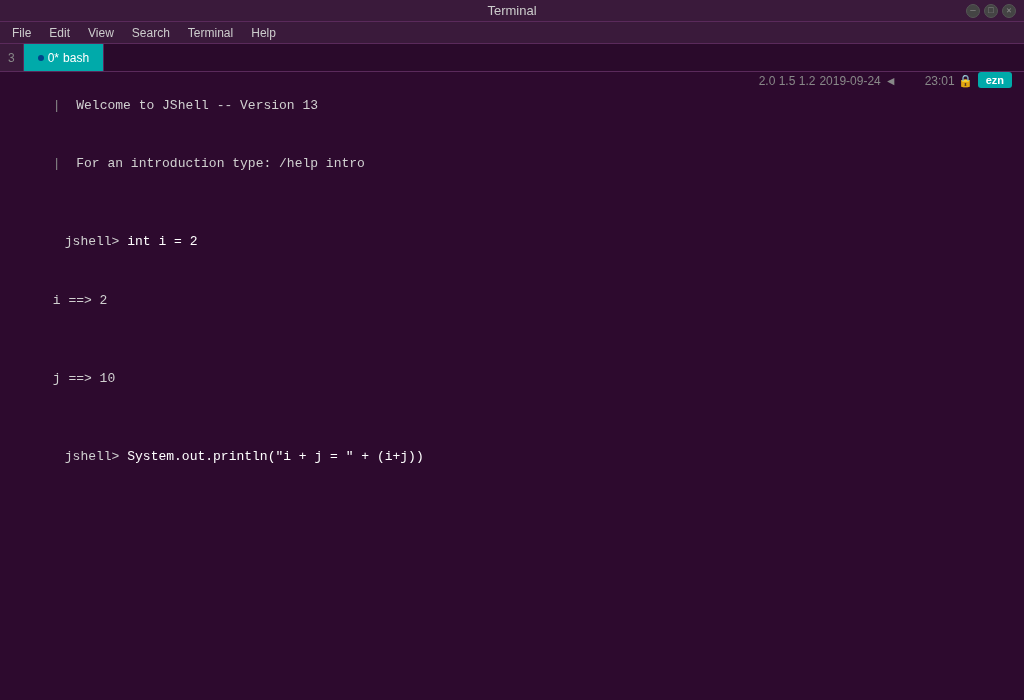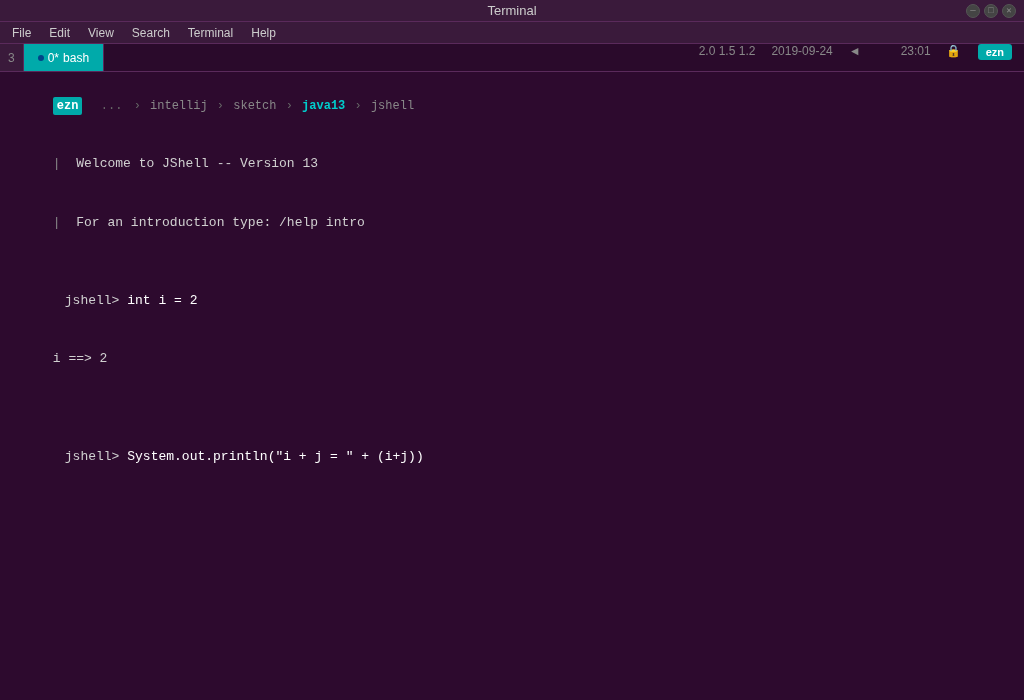--- a/index.html
+++ b/index.html
@@ -111,25 +111,25 @@
     .tab-dot {
       width: 6px;
       height: 6px;
       background: #004488;
       border-radius: 50%;
     }
 
     .tab-status-bar {
       position: absolute;
       right: 0;
-      top: 0;
+      top: 16px;
       height: 28px;
       display: flex;
-      align-items: flex-start;
-      gap: 16px;
+      align-items: flex-end;
+      gap: 4px;
       padding: 0 12px;
       font-size: 12px;
       font-family: sans-serif;
       color: #888;
     }
 
     .status-nums {
       color: #888;
     }
 
@@ -253,42 +253,42 @@
     <span class="status-arrow">◄</span>
     <span class="status-time">23:01</span>
     <span class="status-lock">🔒</span>
     <span class="status-user">ezn</span>
   </div>
 </div>
 
 <div class="main-area">
   <div class="terminal-body">
 
-    <div class="term-line">
-      <span class="term-prompt-user">ezn</span><span class="term-prompt-path">  <span class="sep">...</span> <span class="sep">›</span> intellij <span class="sep">›</span> sketch <span class="sep">›</span> <span class="hl">java13</span> <span class="sep">›</span> jshell</span>
-    </div>
 
     <div class="term-line">
       <span class="term-pipe">|</span><span class="term-output">  Welcome to JShell -- Version 13</span>
     </div>
     <div class="term-line">
       <span class="term-pipe">|</span><span class="term-output">  For an introduction type: /help intro</span>
     </div>
 
     <div class="term-line">&nbsp;</div>
 
     <div class="term-line">
       <span class="term-jshell-prompt">jshell&gt; </span><span class="term-jshell-cmd">int i = 2</span>
     </div>
     <div class="term-line">
       <span class="term-output">i ==&gt; 2</span>
     </div>
 
     <div class="term-line">&nbsp;</div>
 
+    <div class="term-line">
+      <span class="term-output">j ==&gt; 10</span>
+    </div>
 
     <div class="term-line">&nbsp;</div>
 
     <div class="term-line">
       <span class="term-jshell-prompt">jshell&gt; </span><span class="term-jshell-cmd">System.out.println("i + j = " + (i+j))</span>
     </div>
 
     <div class="term-line">&nbsp;</div>
 
     <div class="term-line">

